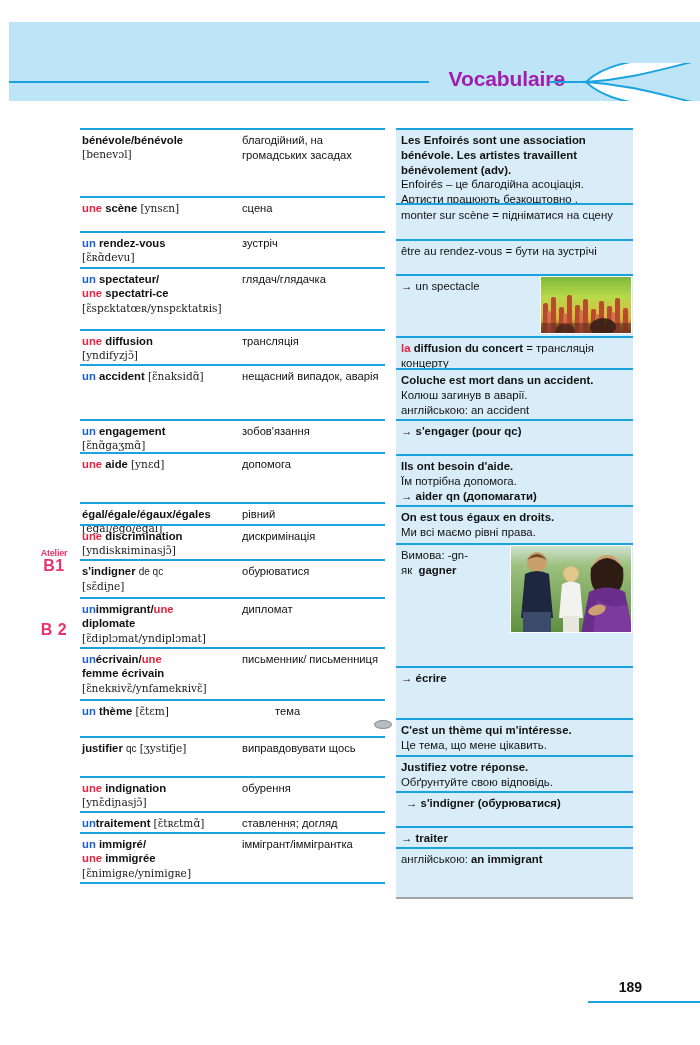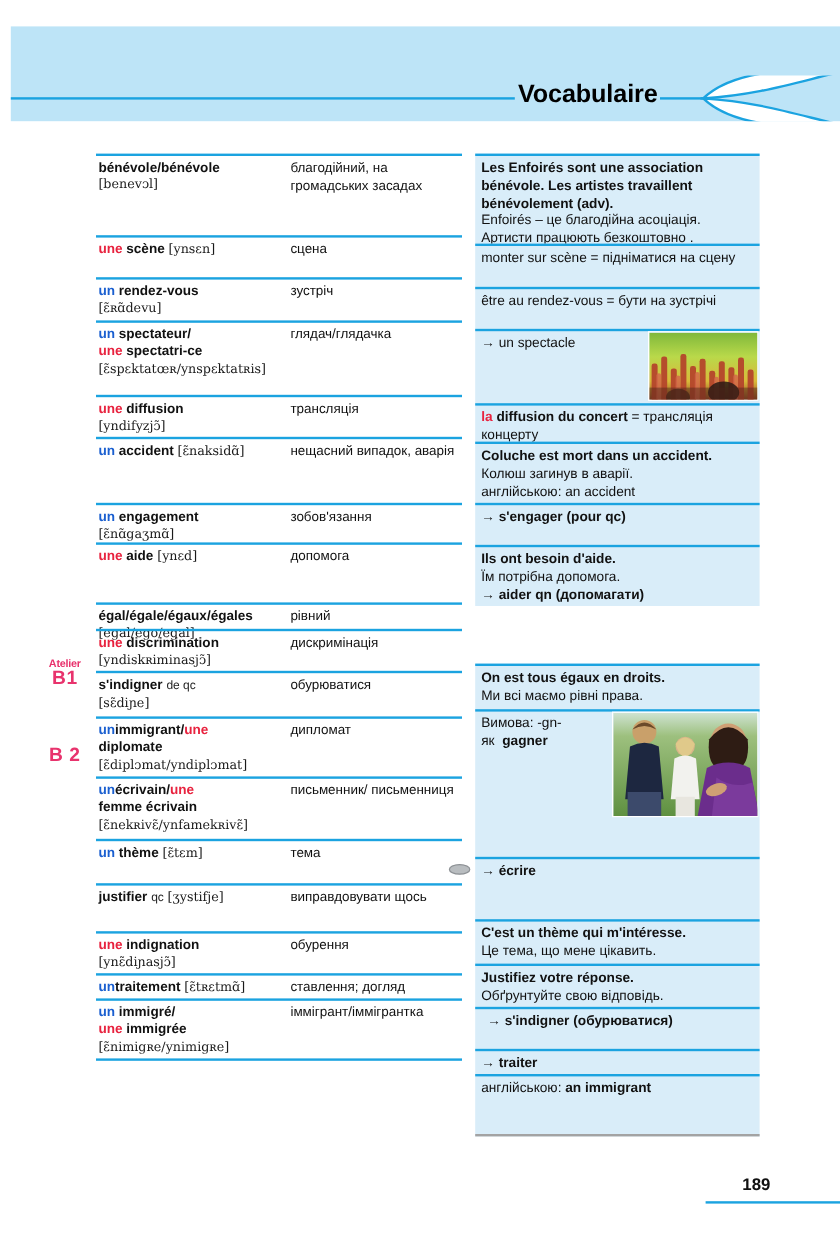--- a/index.html
+++ b/index.html
@@ -34,24 +34,24 @@
     background: #bde4f7;
   }
   .header-rule {
     position: absolute;
     left: 0px; top: 59px;
     width: 420px; height: 2px;
     background: #1ba3e0;
   }
   .header-title {
     position: absolute;
-    right: 152px; top: 45px;
+    right: 135px; top: 45px;
     font-size: 21px;
     font-weight: bold;
-    color: #000000;
+    color: #a21caf;
     letter-spacing: -0.1px;
     white-space: nowrap;
   }
   .header-leaf-wrap {
     position: absolute;
     right: 0px; top: 41px;
     width: 150px; height: 38px;
   }
   .header-stem {
     position: absolute;
@@ -352,21 +352,21 @@
 
       <div class="lrow" style="height:52px;">
         <div class="fr">
           <span class="art-m">un</span><b>écrivain/</b><span class="art-f">une</span><br>
           <b>femme écrivain</b><br>
           <span class="ipa">[ɛ̃nekʀivɛ̃/ynfamekʀivɛ̃]</span>
         </div>
         <div class="uk">письменник/ письменниця</div>
       </div>
 
-      <div class="lrow" style="height:37px;">
+      <div class="lrow" style="height:37px;gap:33px;">
         <div class="fr">
           <span class="art-m">un</span>
           <b>thème</b>
           <span class="ipa">[ɛ̃tɛm]</span>
         </div>
         <div class="uk">тема</div>
       </div>
 
       <div class="lrow" style="height:40px;">
         <div class="fr">
@@ -475,21 +475,21 @@
       <div class="rblock" style="height:35px;">
         <div class="arrow">→ s'engager (pour qc)</div>
       </div>
 
       <div class="rblock" style="height:51px;">
         <div><b>Ils ont besoin d'aide.</b></div>
         <div>Їм потрібна допомога.</div>
         <div class="arrow">→ aider qn (допомагати)</div>
       </div>
 
-      <div class="rblock" style="height:38px;margin-top:48px;">
+      <div class="rblock" style="height:38px;">
         <div><b>On est tous égaux en droits.</b></div>
         <div>Ми всі маємо рівні права.</div>
       </div>
 
       <div class="rblock" style="height:123px;">
         <div>Вимова: -gn-</div>
         <div>як&nbsp; <b>gagner</b></div>
         <div class="photo photo-kids">
           <svg width="122" height="88" viewBox="0 0 122 88" preserveAspectRatio="none">
             <defs>

